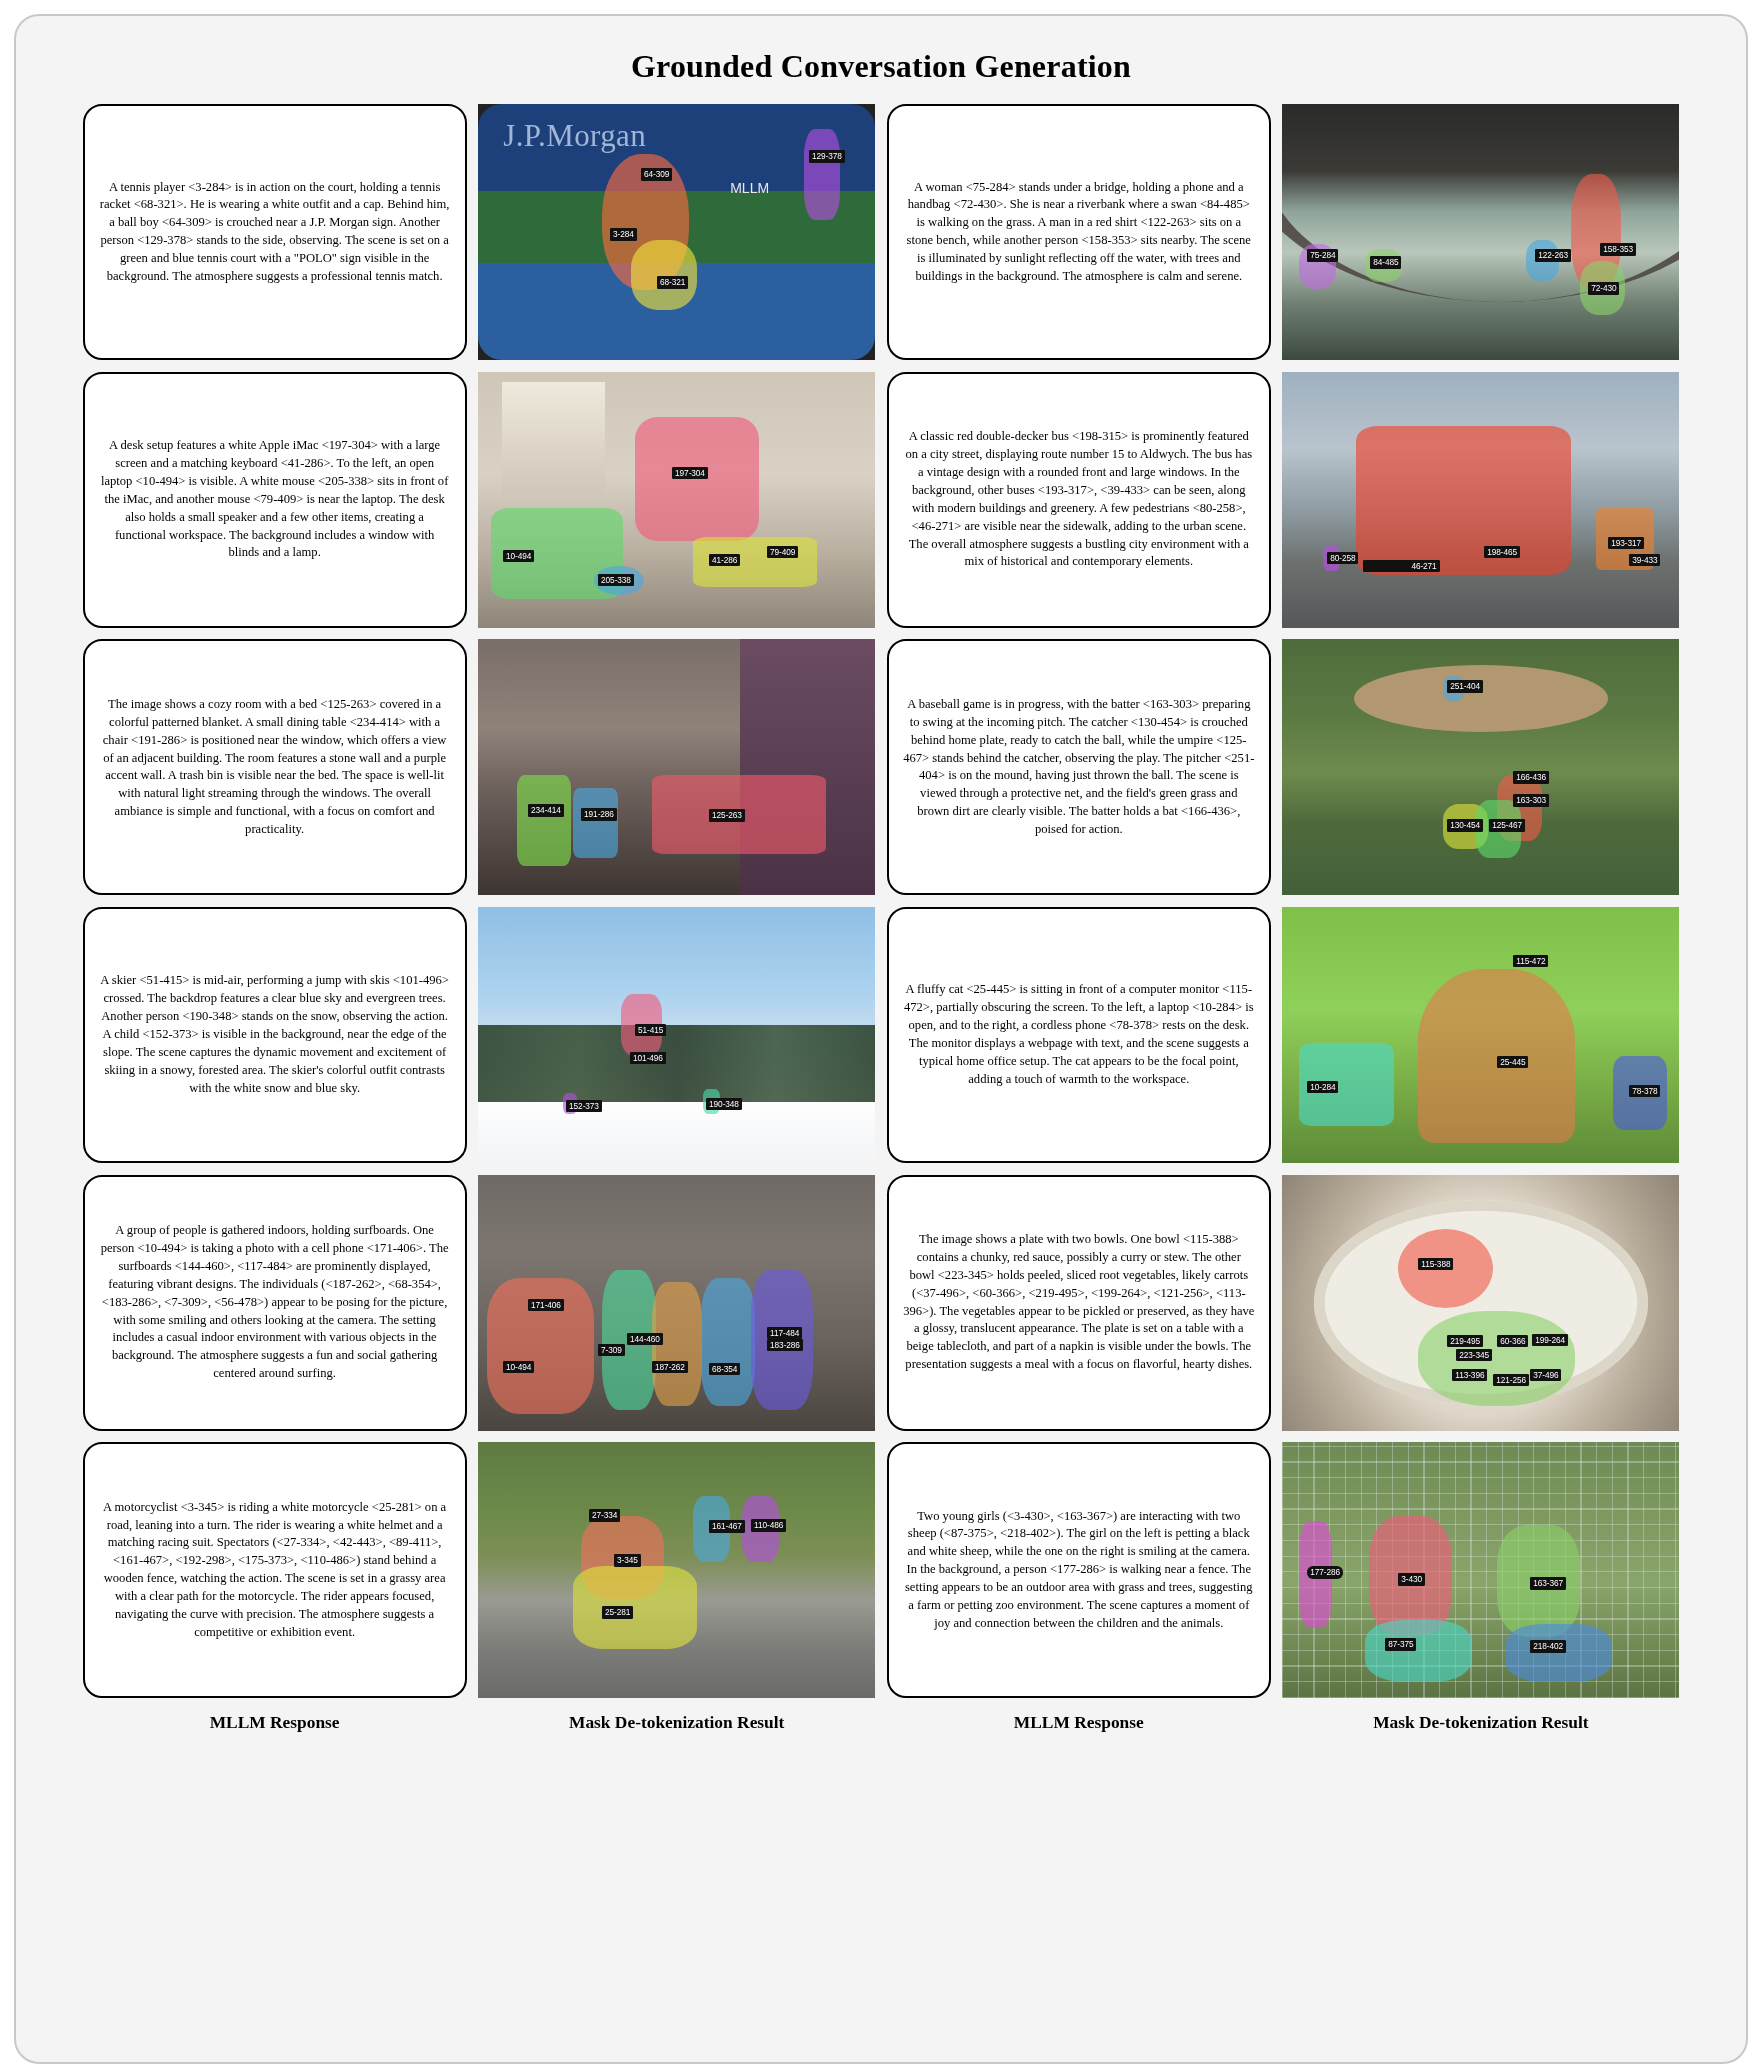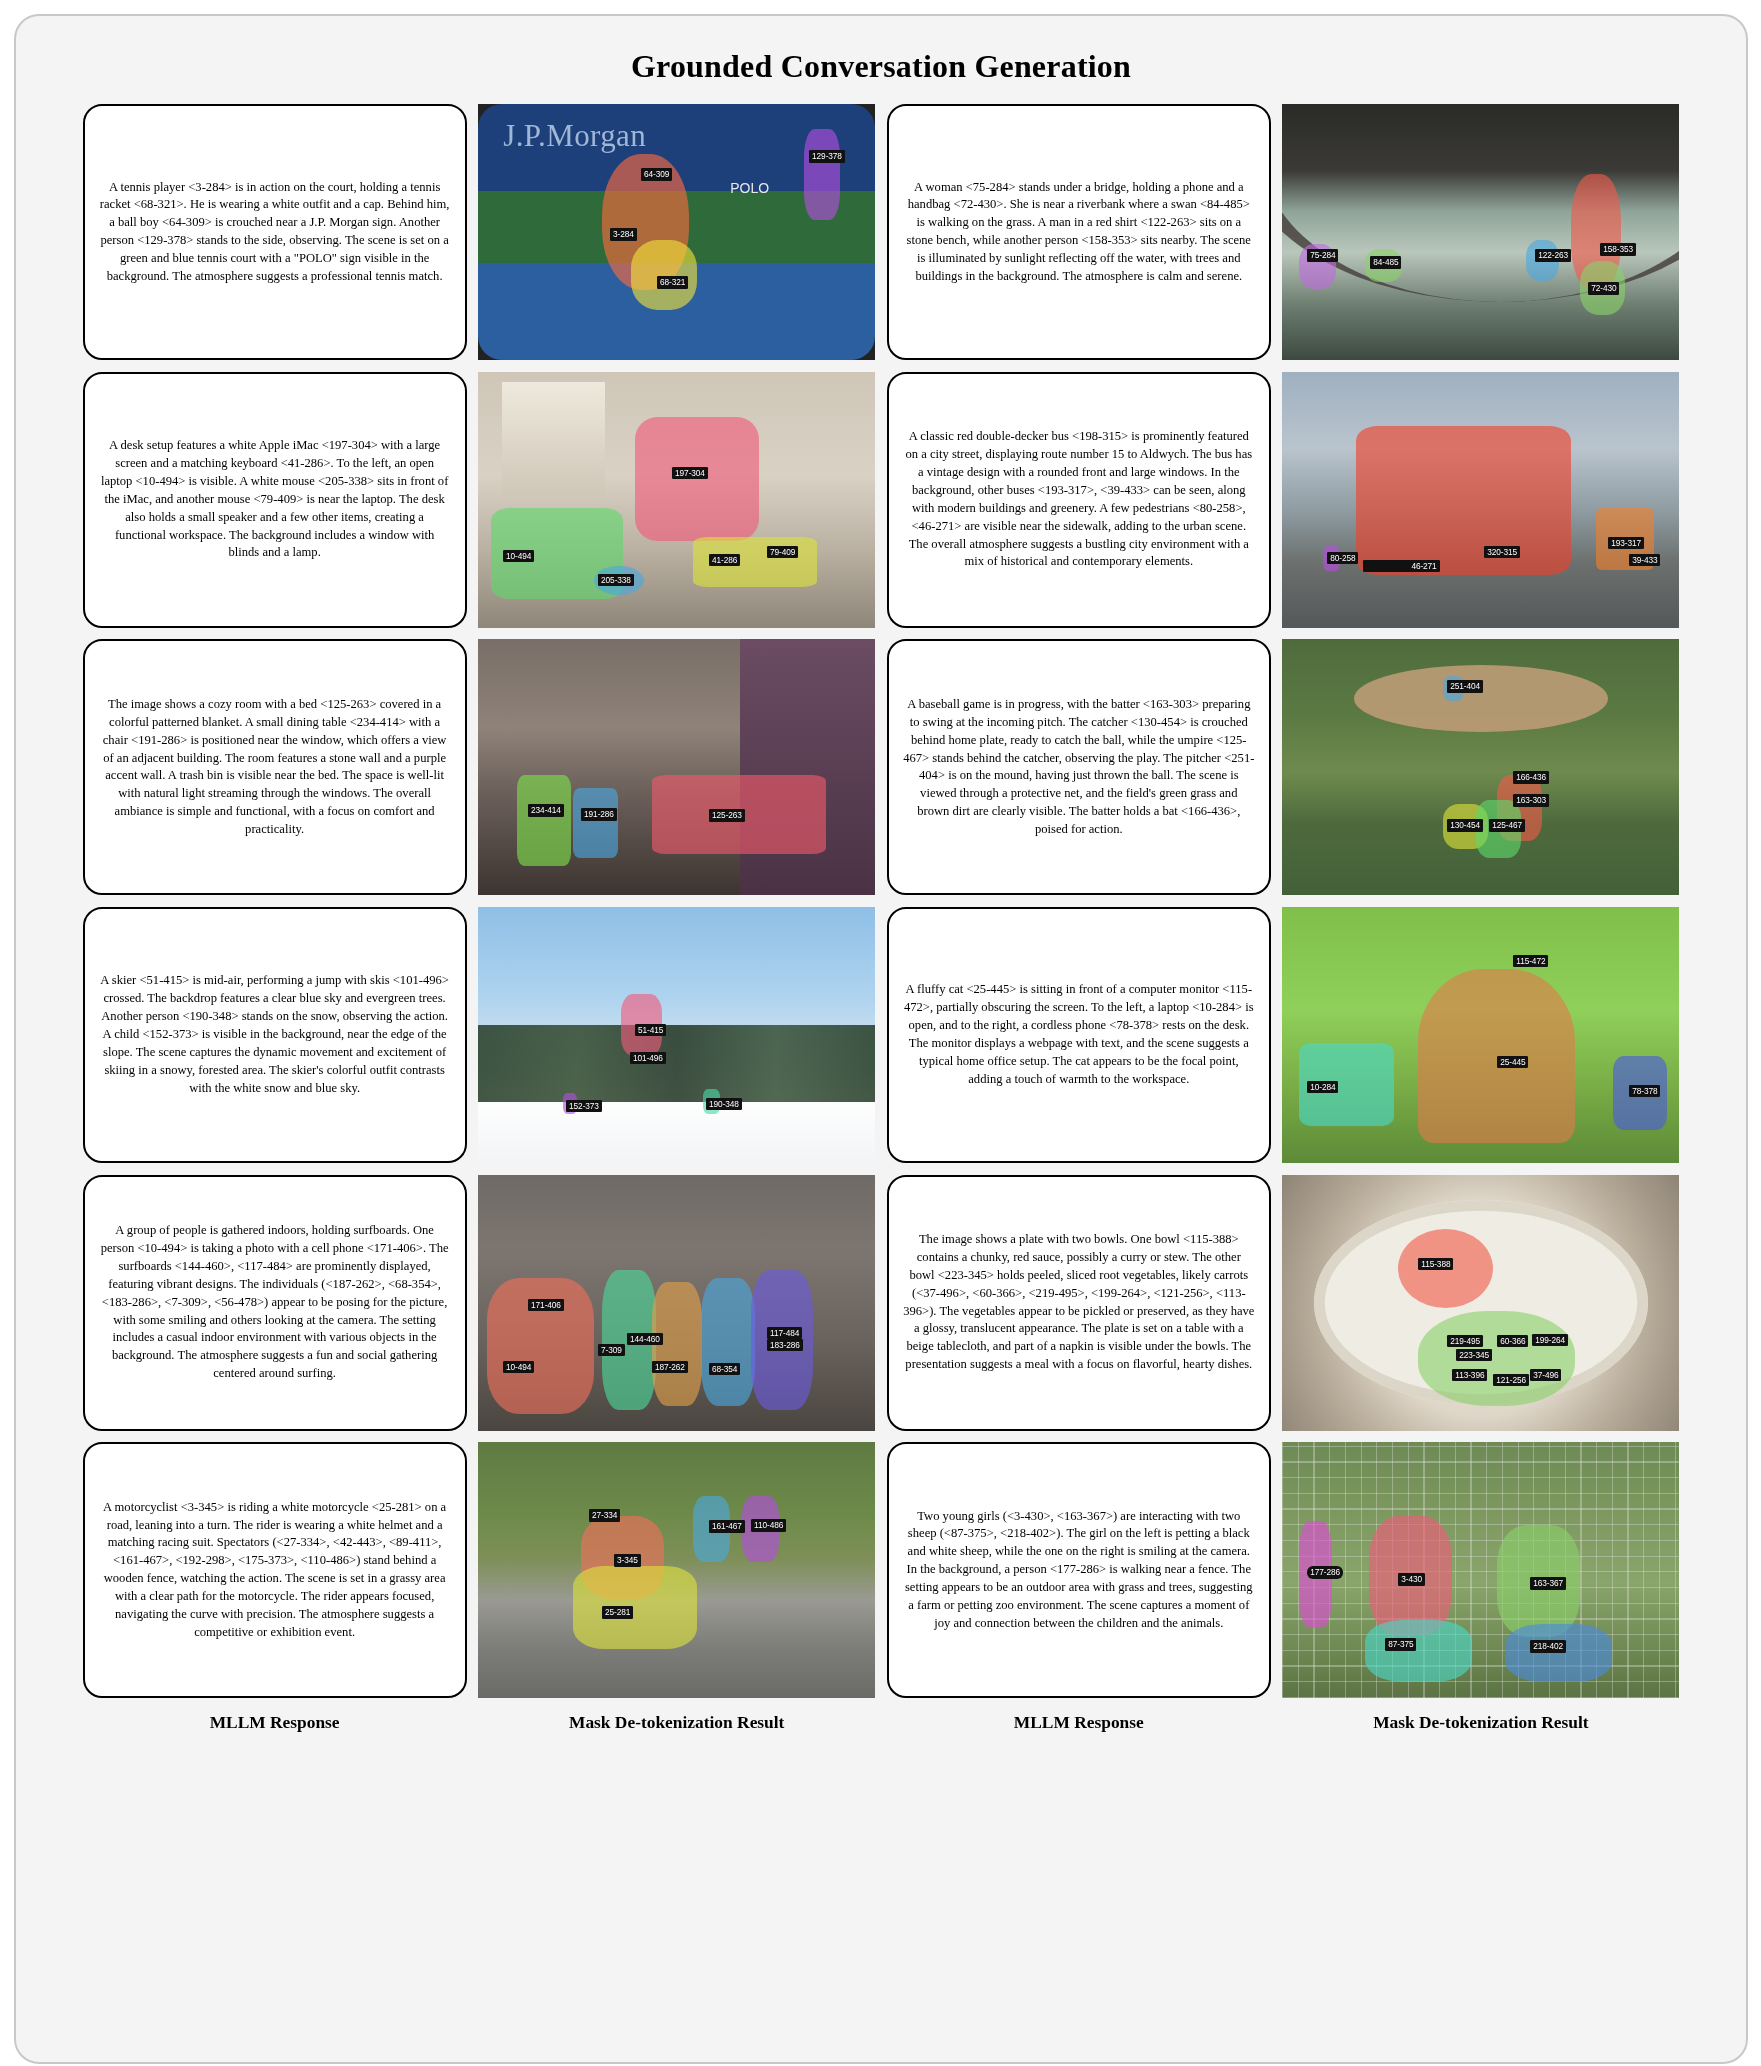--- a/index.html
+++ b/index.html
@@ -167,21 +167,21 @@
     <div class="title">Grounded Conversation Generation</div>
 
     <div class="grid">
 
       <div class="text-card">
         <p>A tennis player &lt;3-284&gt; is in action on the court, holding a tennis racket &lt;68-321&gt;. He is wearing a white outfit and a cap. Behind him, a ball boy &lt;64-309&gt; is crouched near a J.P. Morgan sign. Another person &lt;129-378&gt; stands to the side, observing. The scene is set on a green and blue tennis court with a "POLO" sign visible in the background. The atmosphere suggests a professional tennis match.</p>
       </div>
       <div class="img-card">
         <div class="scene sc-tennis">
           <div class="jpm">J.P.Morgan</div>
-          <div class="polo">POLO</div>
+          <div class="polo">MLLM</div>
         <div class="blob" style="left: 124px; top: 50px; width: 87px; height: 136px; background: rgb(255, 106, 61); border-radius: 45%;"></div>
             <div class="blob" style="left: 153px; top: 136px; width: 66px; height: 70px; background: rgb(242, 226, 58); border-radius: 40%;"></div>
             <div class="blob" style="left: 326px; top: 25px; width: 36px; height: 91px; background: rgb(180, 77, 224); border-radius: 30%;"></div>
             <div class="tag" style="left: 163px; top: 64px;">64-309</div>
             <div class="tag" style="left: 132px; top: 124px;">3-284</div>
             <div class="tag" style="left: 179px; top: 172px;">68-321</div>
             <div class="tag" style="left: 331px; top: 46px;">129-378</div>
           </div>
       </div>
 
@@ -223,21 +223,21 @@
       </div>
 
       <div class="text-card">
         <p>A classic red double-decker bus &lt;198-315&gt; is prominently featured on a city street, displaying route number 15 to Aldwych. The bus has a vintage design with a rounded front and large windows. In the background, other buses &lt;193-317&gt;, &lt;39-433&gt; can be seen, along with modern buildings and greenery. A few pedestrians &lt;80-258&gt;, &lt;46-271&gt; are visible near the sidewalk, adding to the urban scene. The overall atmosphere suggests a bustling city environment with a mix of historical and contemporary elements.</p>
       </div>
       <div class="img-card">
         <div class="scene sc-bus">
             <div class="blob" style="left: 74px; top: 54px; width: 215px; height: 149px; background: rgb(240, 64, 42); border-radius: 10%;"></div>
             <div class="blob" style="left: 314px; top: 136px; width: 58px; height: 62px; background: rgb(240, 128, 42); border-radius: 10%;"></div>
             <div class="blob" style="left: 41px; top: 174px; width: 16.5px; height: 25px; background: rgb(180, 77, 224); border-radius: 30%;"></div>
-            <div class="tag" style="left: 202px; top: 174px;">320-315</div>
+            <div class="tag" style="left: 202px; top: 174px;">198-465</div>
             <div class="tag" style="left: 326px; top: 165px;">193-317</div>
             <div class="tag" style="left: 347px; top: 182px;">39-433</div>
             <div class="tag" style="left: 45px; top: 180px;">80-258</div>
             <div class="tag" style="left: 81px; top: 188px; padding-left: 48px;">46-271</div>
           </div>
       </div>
 
       <div class="text-card">
         <p>The image shows a cozy room with a bed &lt;125-263&gt; covered in a colorful patterned blanket. A small dining table &lt;234-414&gt; with a chair &lt;191-286&gt; is positioned near the window, which offers a view of an adjacent building. The room features a stone wall and a purple accent wall. A trash bin is visible near the bed. The space is well-lit with natural light streaming through the windows. The overall ambiance is simple and functional, with a focus on comfort and practicality.</p>
       </div>

